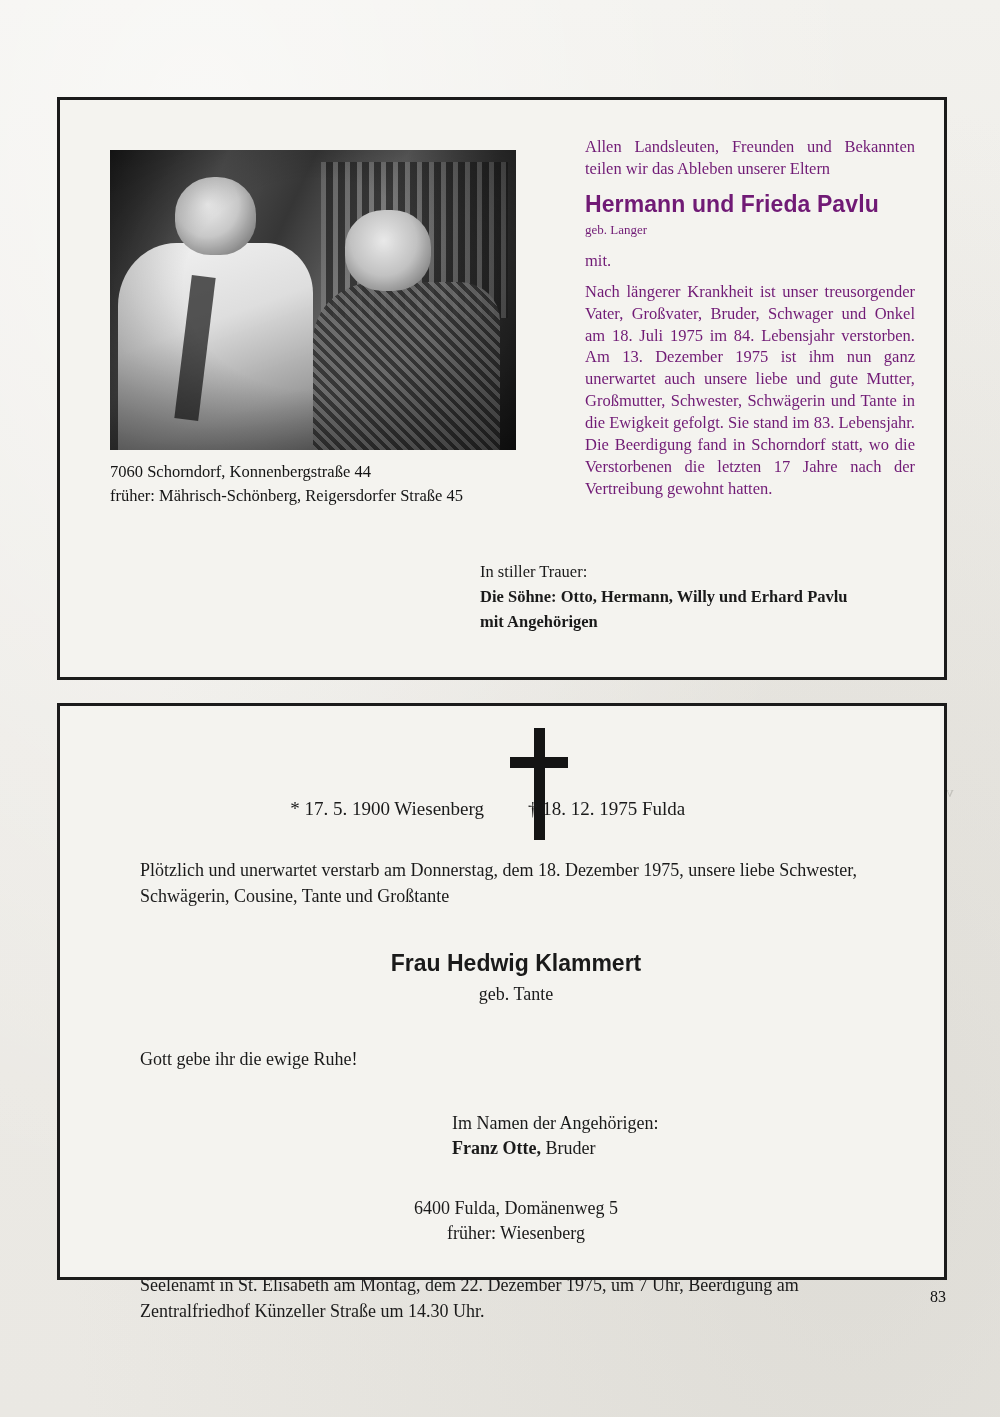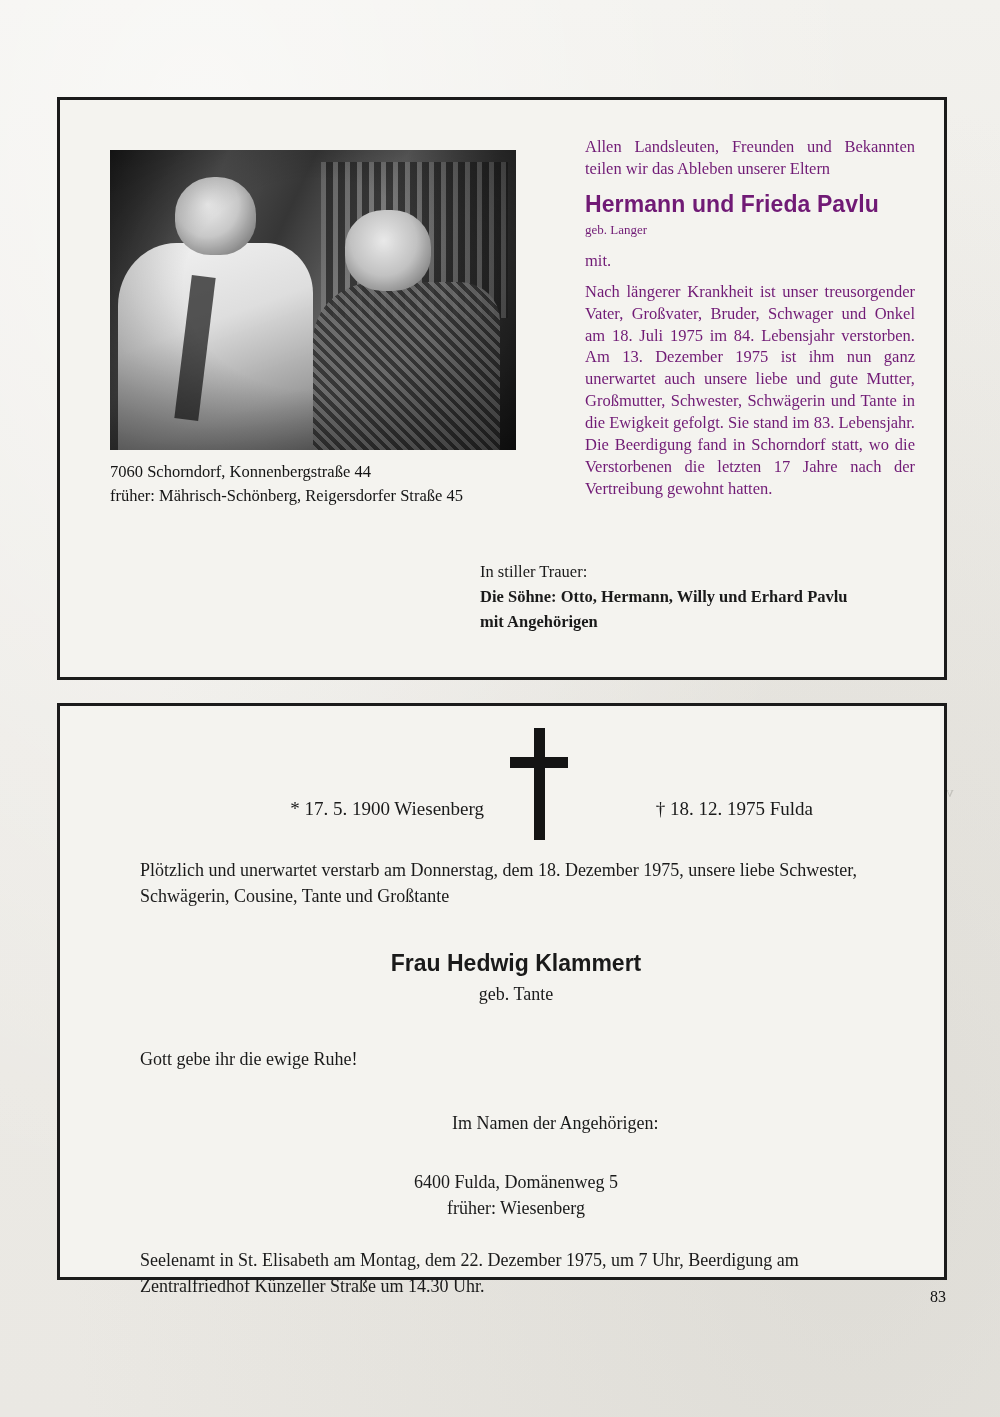--- a/index.html
+++ b/index.html
@@ -242,21 +242,21 @@
     align-items: center;
     font-size: 19px;
   }
   .dates-row .left {
     width: 285px;
     text-align: right;
     padding-right: 22px;
   }
   .dates-row .right {
     width: 285px;
-    text-align: right;
+    text-align: left;
     padding-left: 22px;
   }
   .n2-body {
     position: absolute;
     left: 72px;
     top: 152px;
     width: 752px;
     font-size: 18px;
     line-height: 1.42;
   }
@@ -370,20 +370,24 @@
         <div class="right">† 18. 12. 1975 Fulda</div>
       </div>
 
       <div class="n2-body">
         <p>Plötzlich und unerwartet verstarb am Donnerstag, dem 18. Dezember 1975, unsere liebe Schwester, Schwägerin, Cousine, Tante und Großtante</p>
         <p class="n2-name">Frau Hedwig Klammert</p>
         <p class="n2-geb">geb. Tante</p>
         <p class="n2-wish">Gott gebe ihr die ewige Ruhe!</p>
         <div class="n2-namen">
           <div>Im Namen der Angehörigen:</div>
+          <div>
+            <span class="bold">Franz Otte,</span>
+            <span>Bruder</span>
+          </div>
         </div>
         <div class="n2-addr">
           <div>6400 Fulda, Domänenweg 5</div>
           <div>früher: Wiesenberg</div>
         </div>
         <p class="n2-note">Seelenamt in St. Elisabeth am Montag, dem 22. Dezember 1975, um 7 Uhr, Beerdigung am Zentralfriedhof Künzeller Straße um 14.30 Uhr.</p>
       </div>
 
     </div>
   </div>

